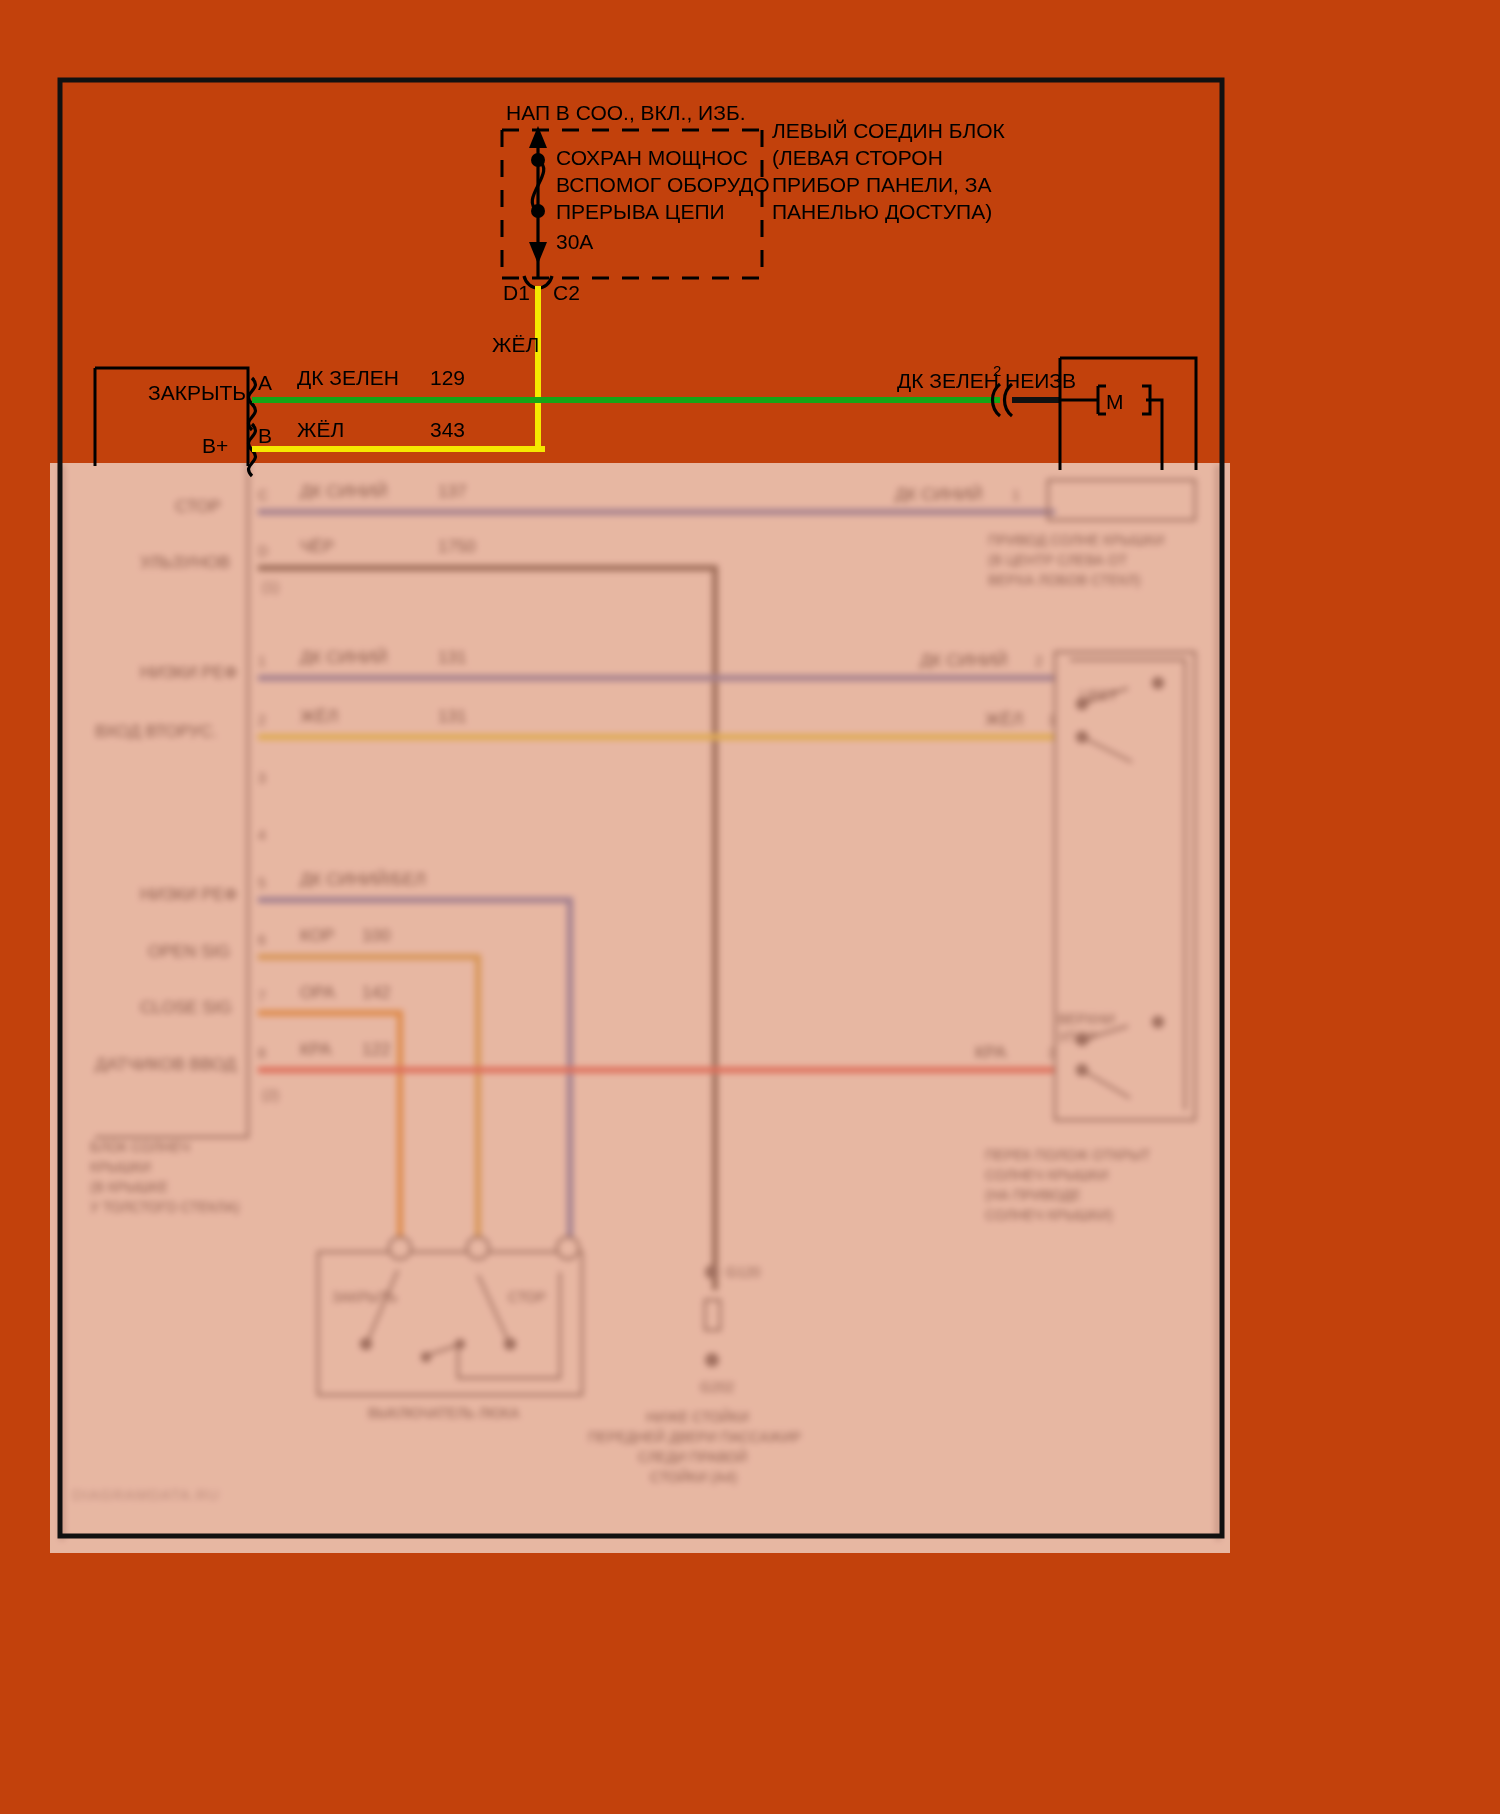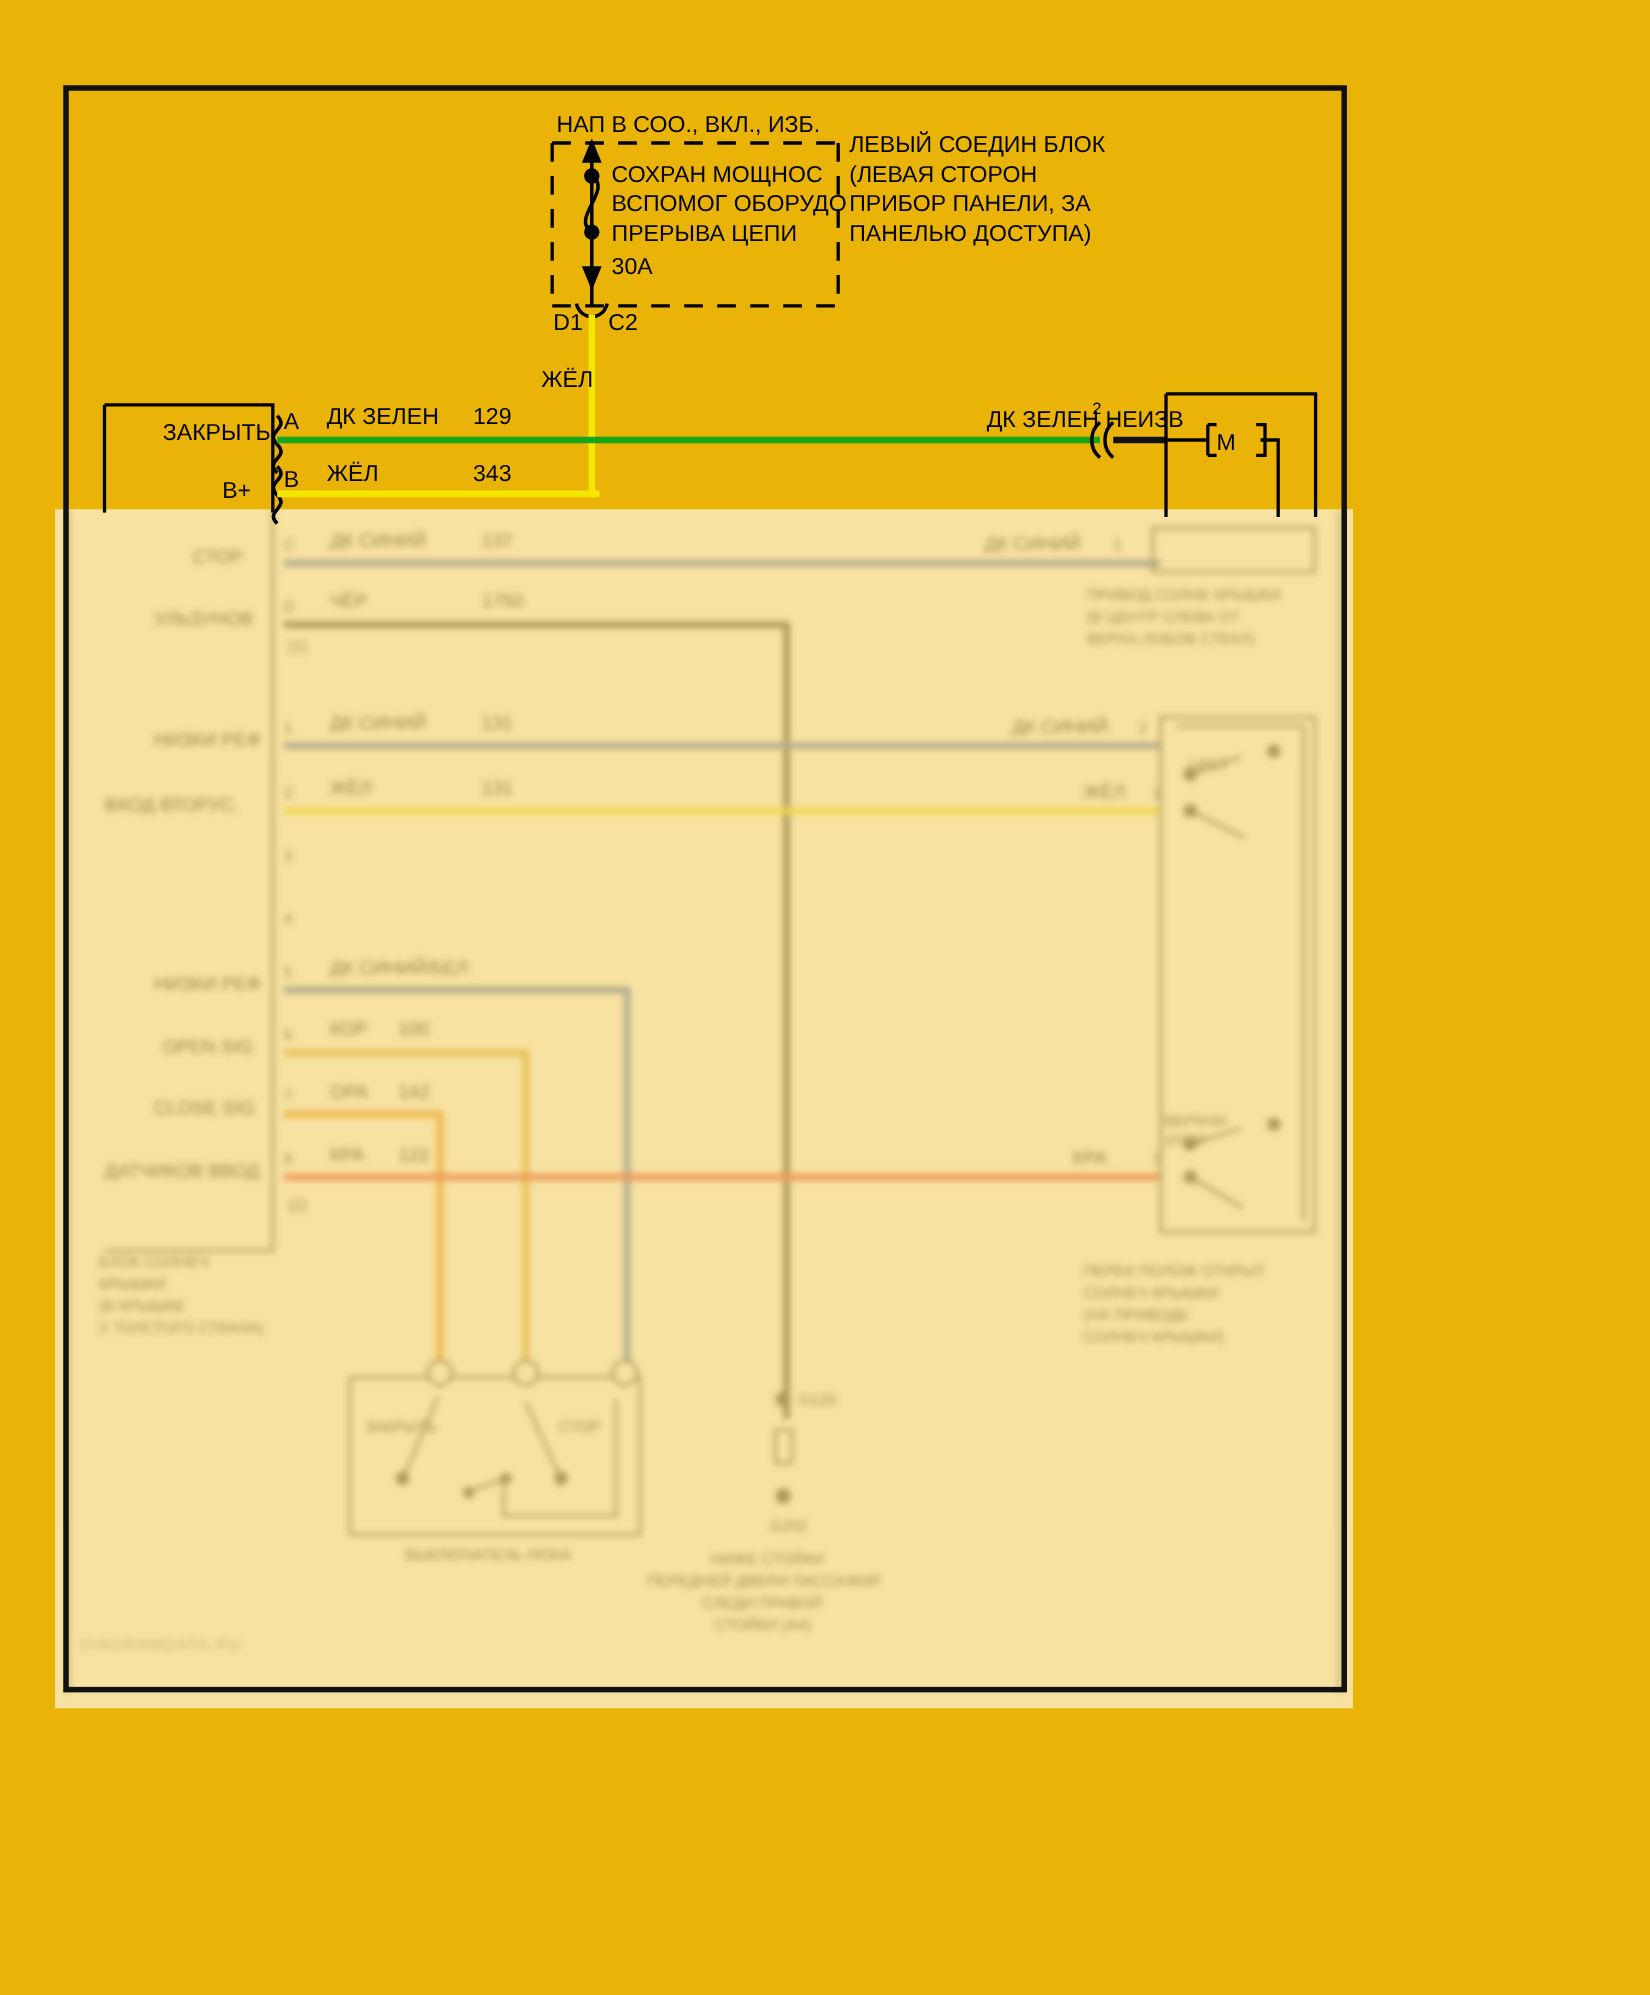--- a/index.html
+++ b/index.html
@@ -1,21 +1,21 @@
 <!DOCTYPE html>
 <html><head>
 <meta charset="utf-8">
 <title>Wiring Diagram</title>
 <style>
   html,body{margin:0;padding:0;background:#ffffff;}
   body{
     width:1500px;height:1814px;position:relative;overflow:hidden;
     font-family:"Liberation Sans","DejaVu Sans",sans-serif;
   }
-  #sheet{position:absolute;inset:0;background:#eab308;}
+  #sheet{position:absolute;inset:0;background:#c2410c;}
   svg{display:block;}
   #crisp-layer{position:absolute;left:0;top:0;width:1500px;height:1814px;}
   
   #blur-layer{
     position:absolute;left:0;top:0;width:1500px;height:1814px;
     filter:blur(3.1px);opacity:.62;
   }
   #blur-clip{
     position:absolute;left:50px;top:463px;width:1180px;height:1090px;
     overflow:hidden;

